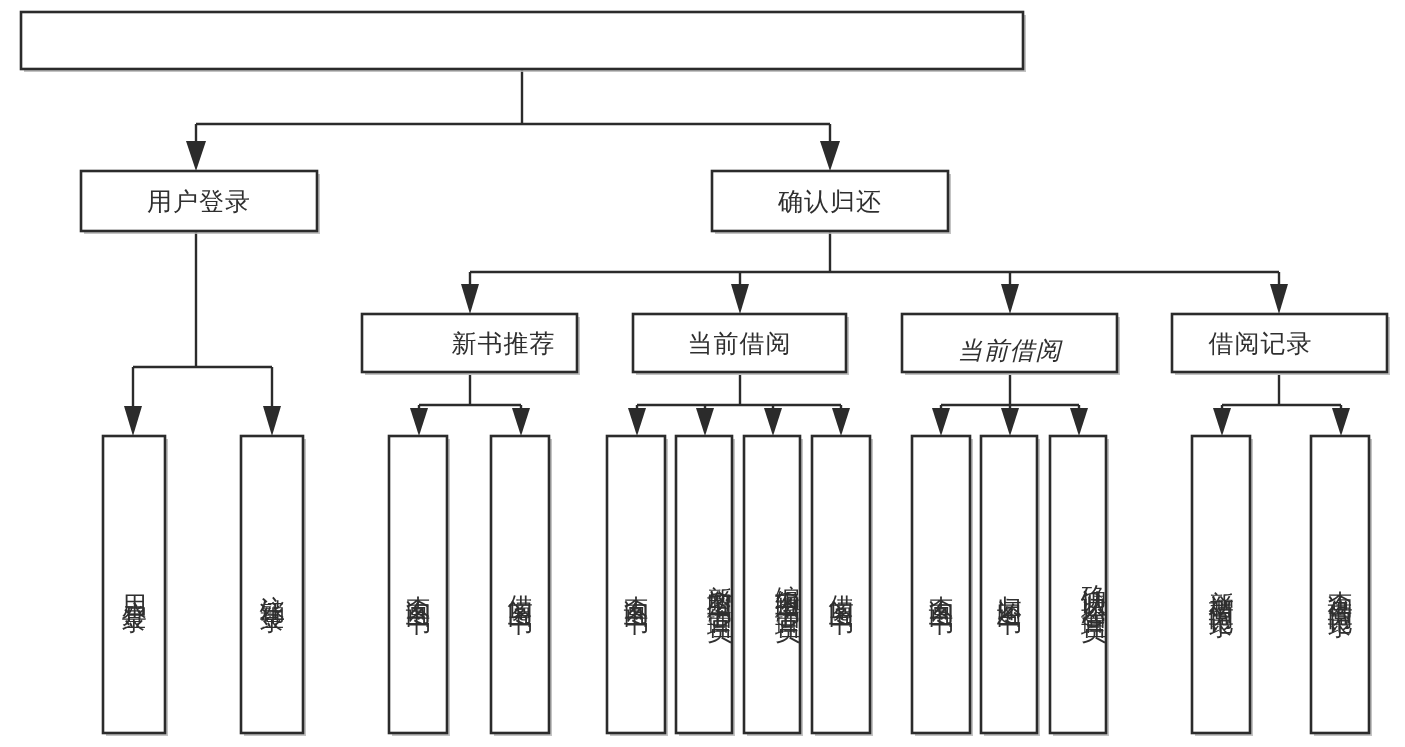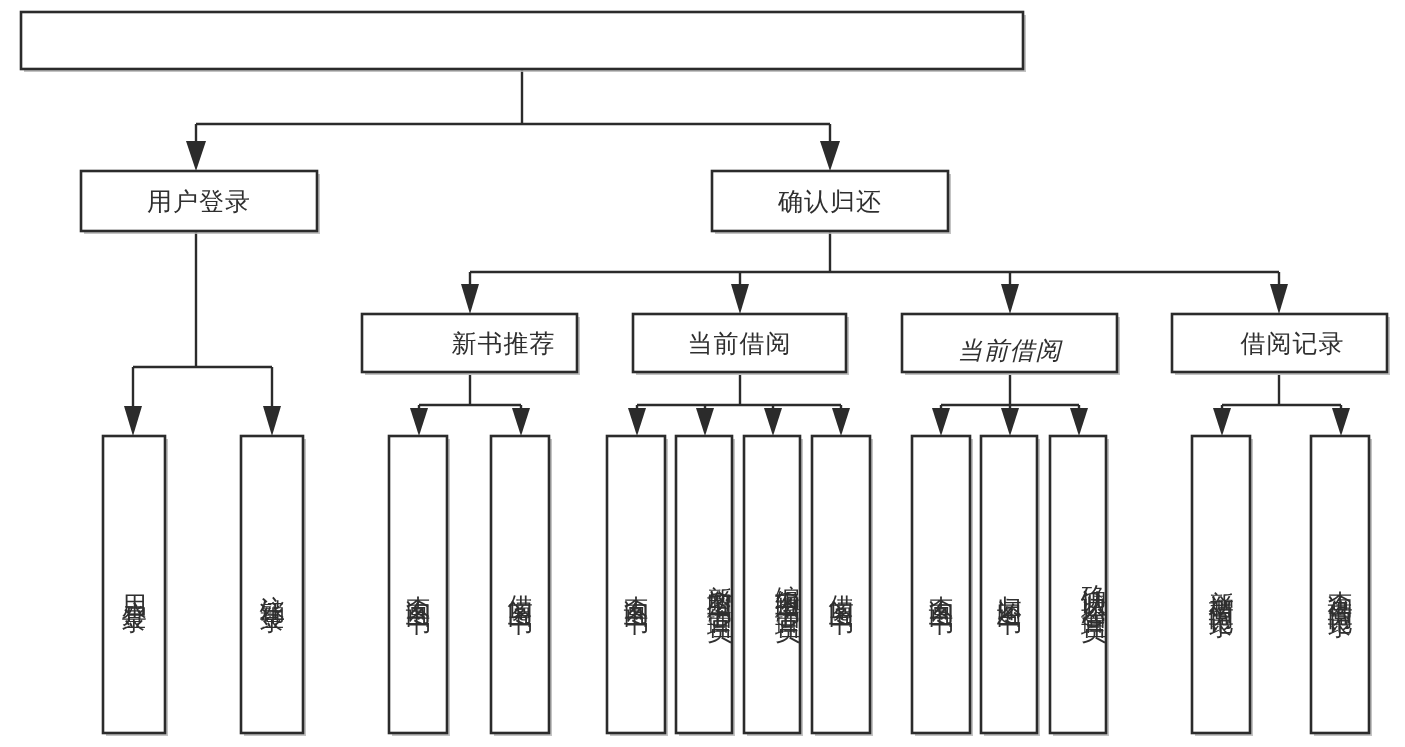--- a/index.html
+++ b/index.html
@@ -233,21 +233,21 @@
     <rect class="node-rect" x="1311" y="436" width="58" height="297"></rect>
   </svg>
 
 
   <div class="hlabel" style="left:81px; top:171px; width:236px; height:60px;">用户登录</div>
   <div class="hlabel" style="left:712px; top:171px; width:236px; height:60px;">确认归还</div>
 
   <div class="hlabel" style="left:362px; top:314px; width:215px; height:58px;padding-left:34px;">新书推荐</div>
   <div class="hlabel" style="left:633px; top:314px; width:213px; height:58px;">当前借阅</div>
   <div class="hlabel" style="left:902px; top:314px; width:215px; height:73px;font-style:italic;">当前借阅</div>
-  <div class="hlabel" style="left:1172px; top:314px; width:177px; height:58px;padding-left:32px;">借阅记录</div>
+  <div class="hlabel" style="left:1172px; top:314px; width:177px; height:58px;">借阅记录</div>
 
   <div class="vlabel" style="left:103px; top:436px; width:62px; height:297px; display:flex; align-items:center; justify-content:center;">用户登录</div>
   <div class="vlabel" style="left:241px; top:436px; width:62px; height:297px; display:flex; align-items:center; justify-content:center;">注销登录</div>
 
   <div class="vlabel" style="left:389px; top:436px; width:58px; height:297px; display:flex; align-items:center; justify-content:center;">查询图书</div>
   <div class="vlabel" style="left:491px; top:436px; width:58px; height:297px; display:flex; align-items:center; justify-content:center;">借阅图书</div>
 
   <div class="vlabel" style="left:607px; top:436px; width:58px; height:297px; display:flex; align-items:center; justify-content:center;">查询图书</div>
   <div class="vlabel" style="left:676px; top:442px; width:56px; height:290px; display:flex; align-items:flex-start; justify-content:center;">新增图书（管理员）</div>
   <div class="vlabel" style="left:744px; top:442px; width:56px; height:290px; display:flex; align-items:flex-start; justify-content:center;">编辑图书（管理员）</div>

